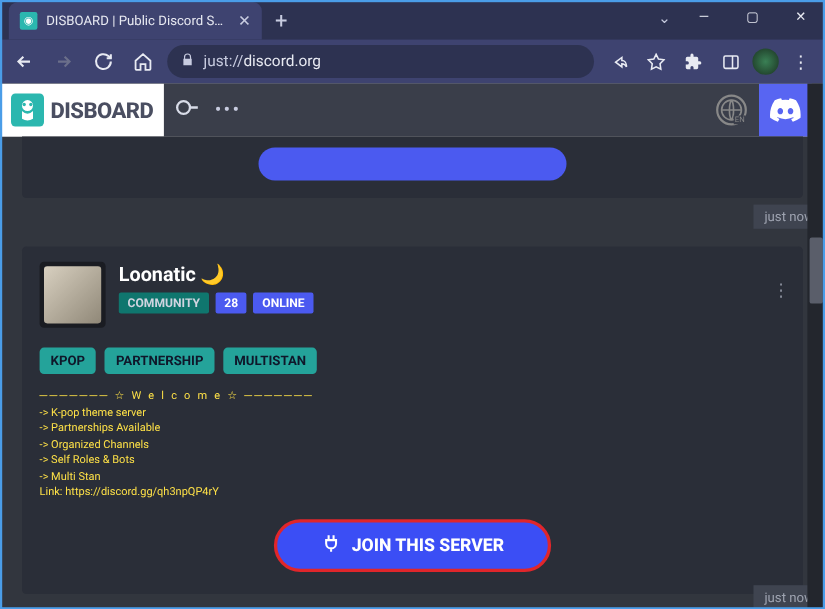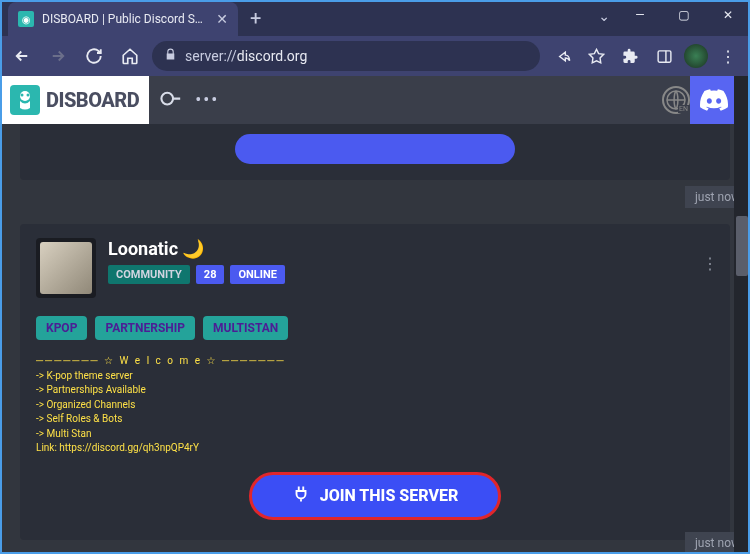--- a/index.html
+++ b/index.html
@@ -29,21 +29,21 @@
 
 
 .page { height: 478px; overflow-y: auto; background: #32363e; position: relative; }
 .page-header { background: #fafafa; height: 48px; display: flex; align-items: center; border-bottom: 1px solid #ccc; }
 .brand { display: flex; align-items: center; padding: 0 10px; gap: 6px; background: #fff; height: 48px; }
 .brand-icon { width: 30px; height: 30px; background: #2bb7af; border-radius: 4px; display:flex; align-items:center; justify-content:center; color:#fff; font-weight:bold; }
 .brand-text { font-weight: 800; color: #4a4e61; font-size: 20px; letter-spacing: -0.5px; }
 .header-dark { flex: 1; background: #3a3e4a; height: 48px; display: flex; align-items: center; padding: 0 12px; gap: 14px; }
 .search-icon { color: #c8cce0; font-size: 18px; transform: rotate(-45deg); }
 .dots-h { color: #c8cce0; font-size: 18px; letter-spacing: 2px; }
-.header-right { margin-left: auto; display: flex; gap: 0; align-items: center; }
+.header-right { margin-left: auto; display: flex; gap: 11px; align-items: center; }
 .globe { width: 28px; height: 28px; border: 2px solid #888; border-radius: 50%; display:flex; align-items:center; justify-content:center; color:#888; font-size:8px; position: relative; }
 .discord-btn { width: 48px; height: 48px; background: #5865f2; display: flex; align-items: center; justify-content: center; }
 .discord-logo { width: 28px; height: 22px; }
 
 
 .prev-card { background: #2a2e38; margin: 0 20px 0 20px; padding: 10px 0 16px 0; border-radius: 0 0 4px 4px; position: relative; }
 .prev-btn { width: 280px; height: 30px; background: #4b5af0; border-radius: 20px; margin: 0 auto; }
 .timestamp-prev { position: absolute; right: -20px; bottom: -28px; background: #3f4450; color: #9ea3b0; font-size: 12px; padding: 4px 10px; }
 
 .card { background: #2a2e38; margin: 44px 20px 0 20px; border-radius: 4px; padding: 14px 16px 20px; position: relative; }
@@ -52,21 +52,21 @@
 .avatar-inner { width: 52px; height: 52px; background: linear-gradient(135deg,#d8d0c0,#908878); border-radius: 3px; }
 .server-name { color: #fff; font-weight: 700; font-size: 18px; }
 .badges { display: flex; gap: 6px; margin-top: 6px; }
 .badge { font-size: 11px; font-weight: 700; padding: 3px 8px; border-radius: 2px; }
 .badge.community { background: #0f766e; color: #d0d4e0; }
 .badge.count { background: #4b5af0; color: #fff; }
 .badge.online { background: #4b5af0; color: #fff; }
 .more-v { position: absolute; right: 12px; top: 30px; color: #8a8f9c; font-size: 16px; cursor: pointer; }
 
 .tags { display: flex; gap: 8px; margin-top: 18px; }
-.tag { background: #24a39a; color: #4c1d95; font-size: 12px; font-weight: 700; padding: 5px 10px; border-radius: 4px; cursor: pointer; }
+.tag { background: #24a39a; color: #0f172a; font-size: 12px; font-weight: 700; padding: 5px 10px; border-radius: 4px; cursor: pointer; }
 
 .desc { color: #fde047; font-size: 10px; line-height: 1.45; margin-top: 14px; }
 .desc .welcome-line { letter-spacing: 2px; }
 .join-wrap { display: flex; justify-content: center; margin-top: 16px; }
 .join-btn { background: #3b4ef5; border: 3px solid #e0262b; color: #fff; font-size: 16px; font-weight: 800; padding: 10px 40px; border-radius: 28px; display: flex; align-items: center; gap: 10px; cursor: pointer; }
 .plug { font-size: 16px; }
 
 .timestamp-bot { position: absolute; right: 0; bottom: 0; background: #3f4450; color: #9ea3b0; font-size: 12px; padding: 4px 10px; }
 
 .scrollbar { position: absolute; right: 0; top: 76px; width: 16px; height: 478px; background: #23262d; }
@@ -115,21 +115,21 @@
           <path d="M3 11l9-8 9 8v10a1 1 0 0 1-1 1h-5v-7h-6v7H4a1 1 0 0 1-1-1z"></path>
         </svg>
     </div>
     <div class="url-bar">
       <span class="lock">
         <svg width="13" height="13" viewBox="0 0 24 24" fill="#c8cce0">
             <path d="M6 10V7a6 6 0 1 1 12 0v3h1v11H5V10h1zm2 0h8V7a4 4 0 1 0-8 0v3z"></path>
           </svg>
       </span>
       <span class="url-text">
-        <span>server://</span><span class="domain">discord.org</span>
+        <span>just://</span><span class="domain">discord.org</span>
       </span>
     </div>
     <div class="nav-right">
       <div class="nav-btn">
         <svg width="17" height="17" viewBox="0 0 24 24" fill="none" stroke="#e8eaf2" stroke-width="2">
             <path d="M8 12l8-6v4c6 0 6 8 6 8s-2-4-6-4v4l-8-6z"></path>
           </svg>
       </div>
       <div class="nav-btn">
         <svg width="17" height="17" viewBox="0 0 24 24" fill="none" stroke="#e8eaf2" stroke-width="2">

